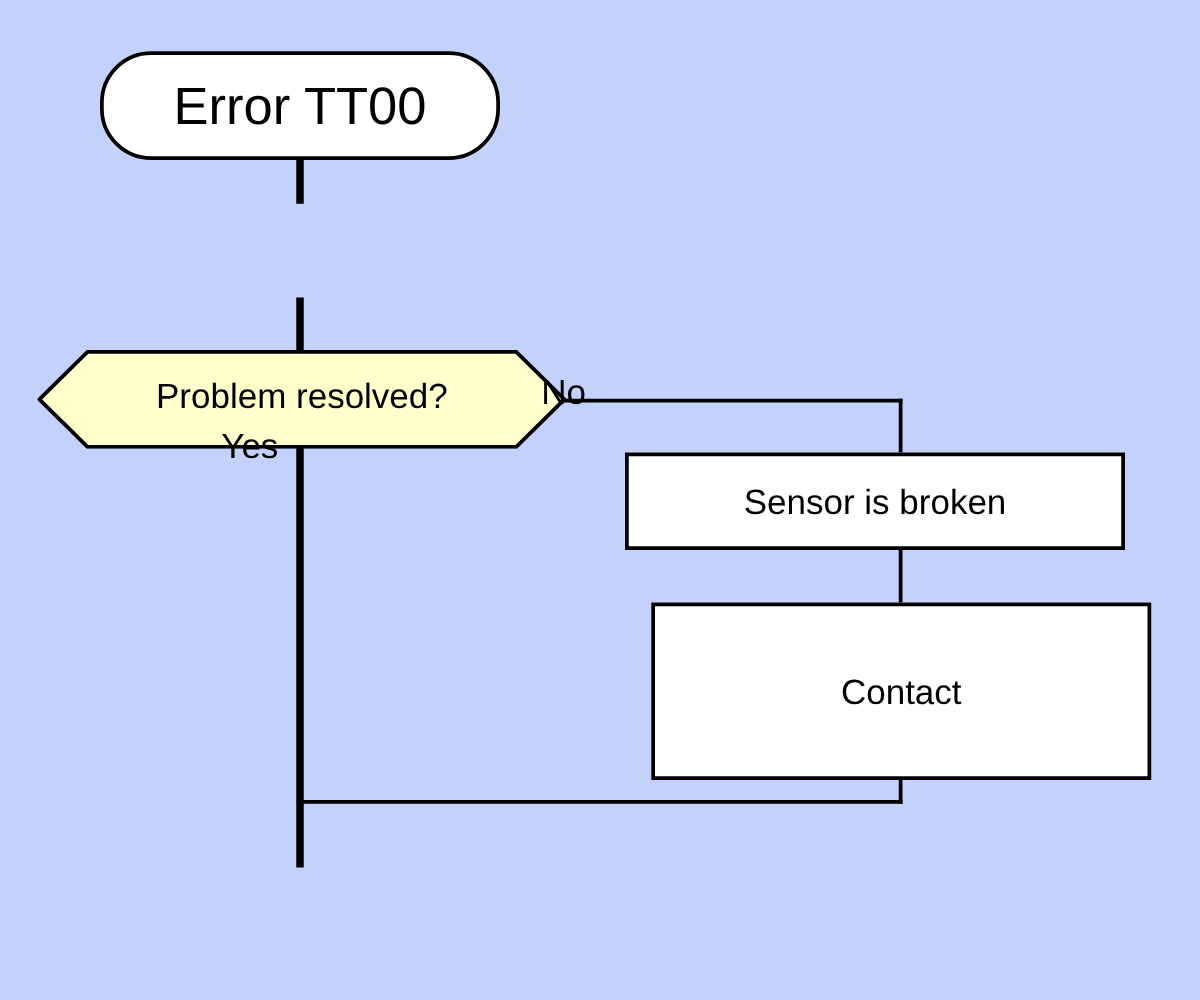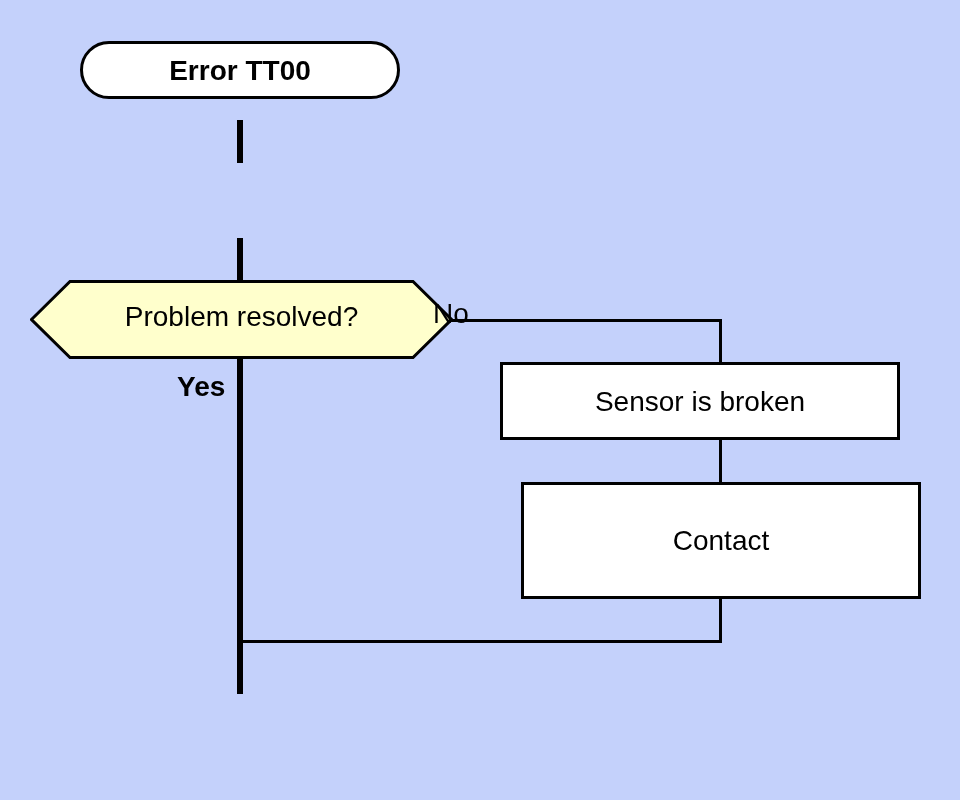--- a/index.html
+++ b/index.html
@@ -18,28 +18,28 @@
     background: #fff;
     border: 3px solid #000;
     display: flex;
     align-items: center;
     justify-content: center;
     text-align: center;
     font-size: 28px;
     line-height: 37px;
   }
   .start-pill {
-    left: 80px; top: 41px; width: 320px; height: 58px;
+    left: 80px; top: 41px; width: 320px; height: 87px;
     border-radius: 41px;
-    font-size: 28px;
-    font-weight: bold;
+    font-size: 42px;
+    font-weight: normal;
   }
   .process-box { left: 42px; top: 161px; width: 398px; height: 79px; }
   .sensor-box  { left: 500px; top: 362px; width: 400px; height: 78px; }
-  .contact-box { left: 521px; top: 482px; width: 400px; height: 117px; flex-direction: column; }
+  .contact-box { left: 521px; top: 482px; width: 400px; height: 142px; flex-direction: column; }
   .end-pill {
     left: 172px; top: 692px; width: 140px; height: 58px;
     border-radius: 29px;
   }
   .decision-wrap {
     position: absolute;
     left: 30px; top: 280px; width: 423px; height: 74px;
   }
   .decision-wrap svg { position: absolute; left: 0; top: 0; }
   .decision-label {
@@ -48,21 +48,21 @@
     display: flex; align-items: center; justify-content: center;
     font-size: 28px;
   }
   .line { position: absolute; background: #000; }
   .edge-label {
     position: absolute;
     font-size: 28px;
     line-height: 30px;
   }
   .no-label  { left: 433px; top: 283px; margin-top: 16px; }
-  .yes-label { left: 177px; top: 372px; font-weight: bold; }
+  .yes-label { left: 177px; top: 342px; }
 </style>
 </head>
 <body>
 
 <div class="canvas">
 
   <div class="line" style="left:237px; top:120px; width:6px;  height:43px;"></div>
   <div class="line" style="left:237px; top:238px; width:6px;  height:44px;"></div>
   <div class="line" style="left:237px; top:357px; width:6px;  height:337px;"></div>
 

